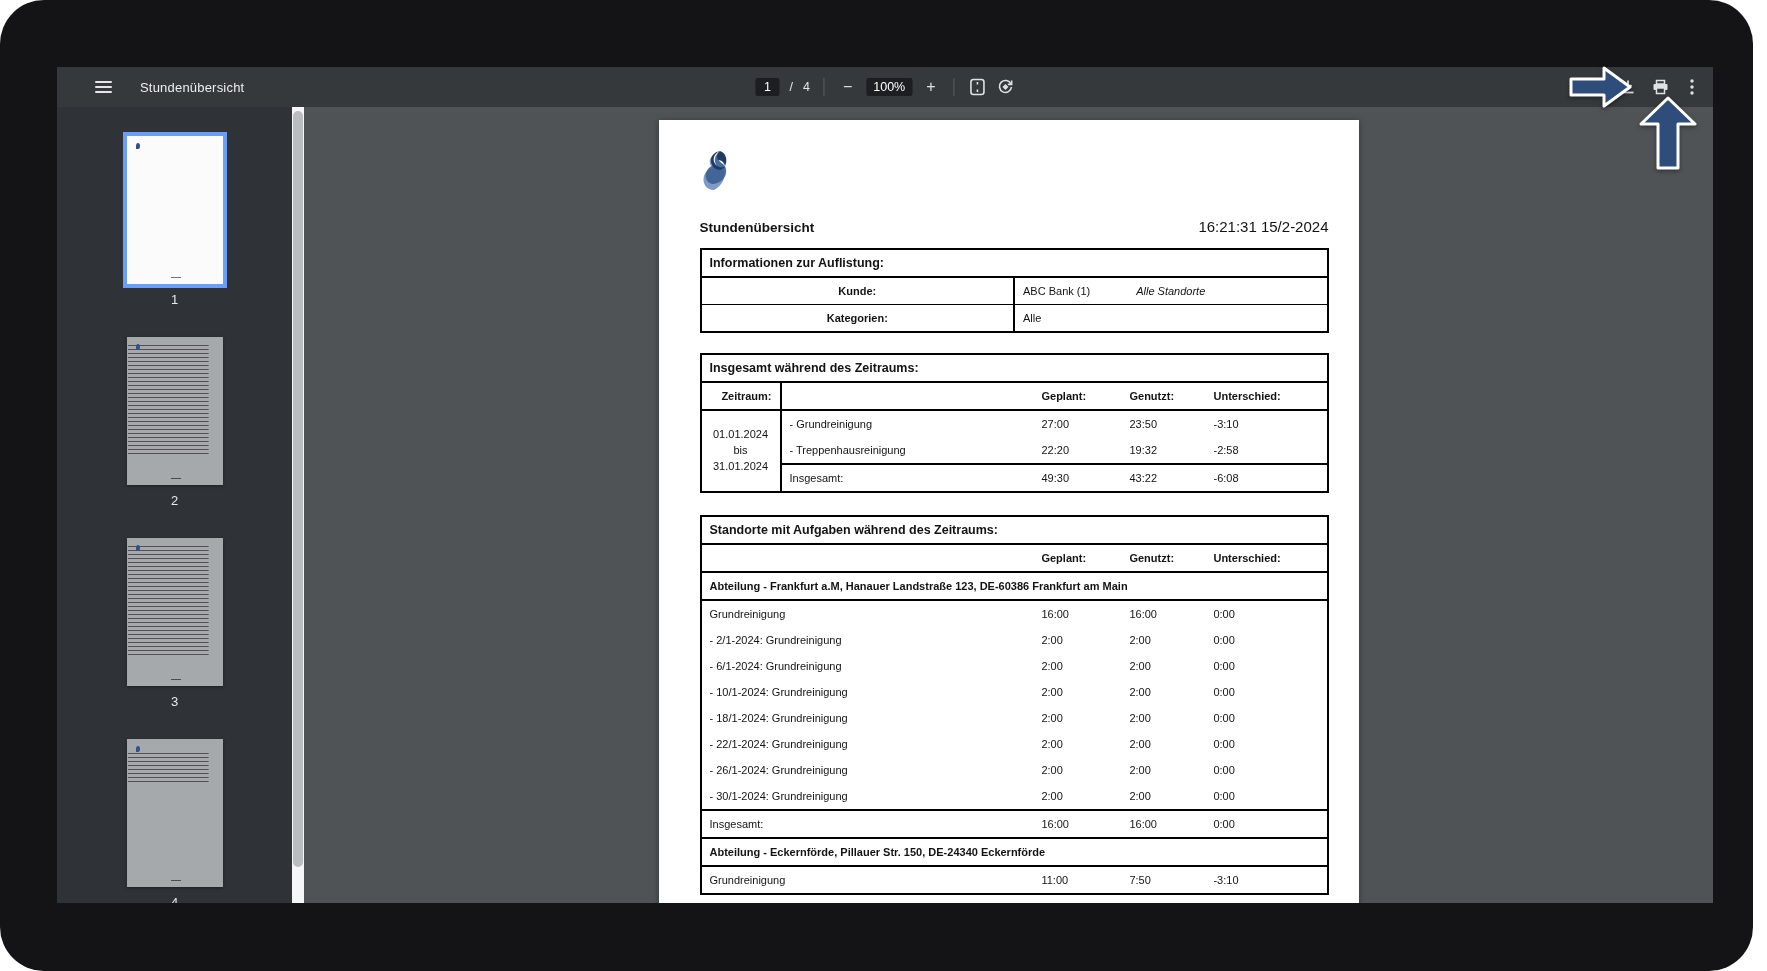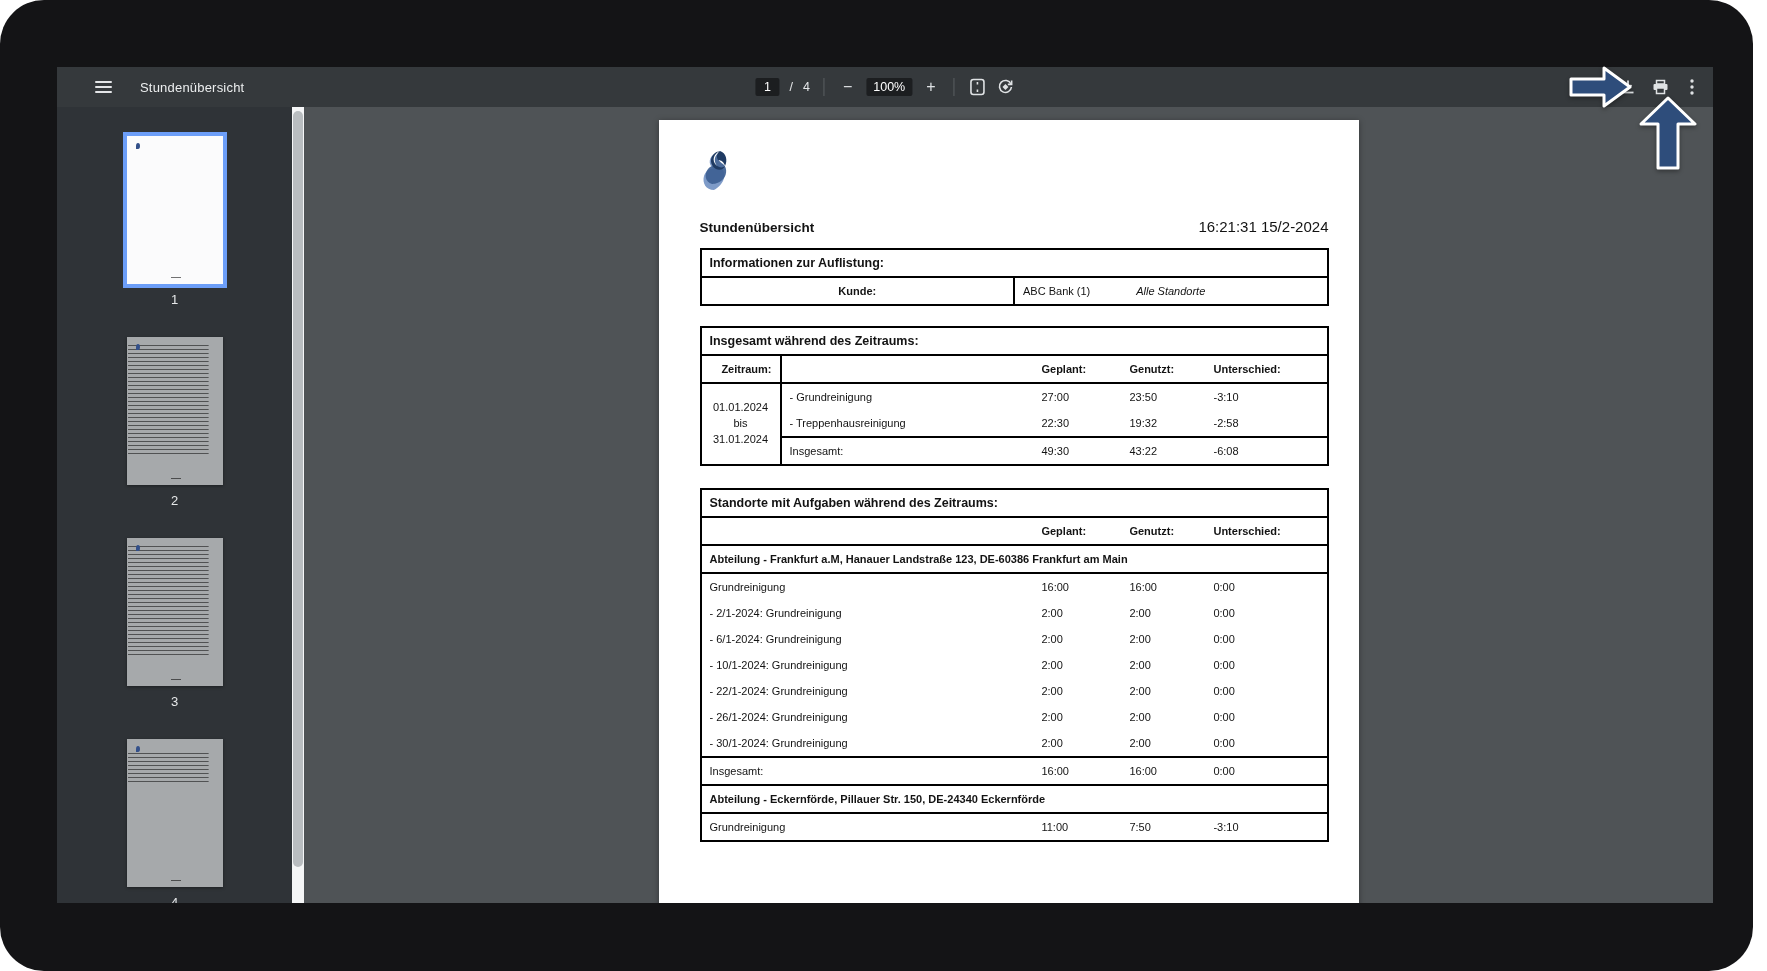--- a/index.html
+++ b/index.html
@@ -198,20 +198,24 @@
                   <tr class="t-head">
                     <td colspan="2">Informationen zur Auflistung:</td>
                   </tr>
               <tr>
                 <td class="lblcol">Kunde:</td>
                 <td class="valcell">
                   <span>ABC Bank (1)</span>
                   <span class="note">Alle Standorte</span>
                 </td>
               </tr>
+              <tr style="border-top:1.5px solid #000;">
+                <td class="lblcol">Kategorien:</td>
+                <td>Alle</td>
+              </tr>
             </tbody>
               </table>
 
             <div class="gap20"></div>
 
             
             <table class="doc">
               <colgroup>
                   <col style="width:80px">
                   <col>
@@ -237,21 +241,21 @@
                   <tr>
                     <td class="datecell" rowspan="3">01.01.2024<br>bis<br>31.01.2024</td>
                     <td>- Grundreinigung</td>
                     <td class="num">27:00</td>
                     <td class="num">23:50</td>
                     <td class="num">-3:10</td>
                     <td class="csp"></td>
                   </tr>
                   <tr>
                     <td>- Treppenhausreinigung</td>
-                    <td class="num">22:30</td>
+                    <td class="num">22:20</td>
                     <td class="num">19:32</td>
                     <td class="num">-2:58</td>
                     <td class="csp"></td>
                   </tr>
                   <tr class="row-total">
                     <td>Insgesamt:</td>
                     <td class="num">49:30</td>
                     <td class="num">43:22</td>
                     <td class="num">-6:08</td>
                     <td class="csp"></td>
@@ -308,20 +312,27 @@
                     <td class="csp"></td>
                   </tr>
                   <tr>
                     <td>- 10/1-2024: Grundreinigung</td>
                     <td class="num">2:00</td>
                     <td class="num">2:00</td>
                     <td class="num">0:00</td>
                     <td class="csp"></td>
                   </tr>
                   <tr>
+                    <td>- 18/1-2024: Grundreinigung</td>
+                    <td class="num">2:00</td>
+                    <td class="num">2:00</td>
+                    <td class="num">0:00</td>
+                    <td class="csp"></td>
+                  </tr>
+                  <tr>
                     <td>- 22/1-2024: Grundreinigung</td>
                     <td class="num">2:00</td>
                     <td class="num">2:00</td>
                     <td class="num">0:00</td>
                     <td class="csp"></td>
                   </tr>
                   <tr>
                     <td>- 26/1-2024: Grundreinigung</td>
                     <td class="num">2:00</td>
                     <td class="num">2:00</td>

